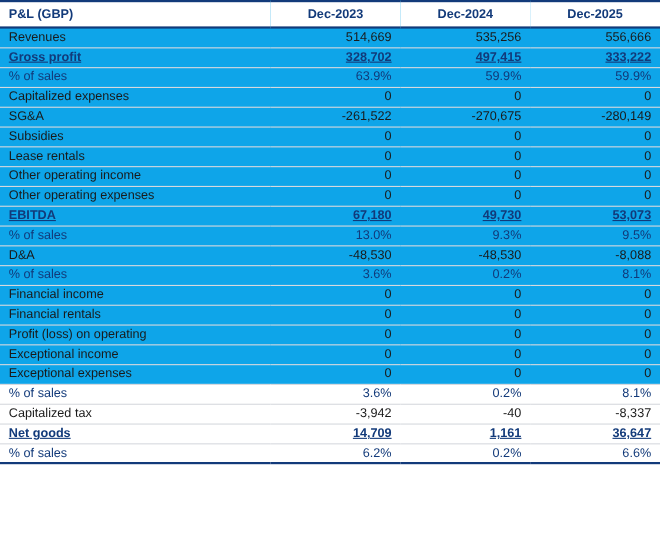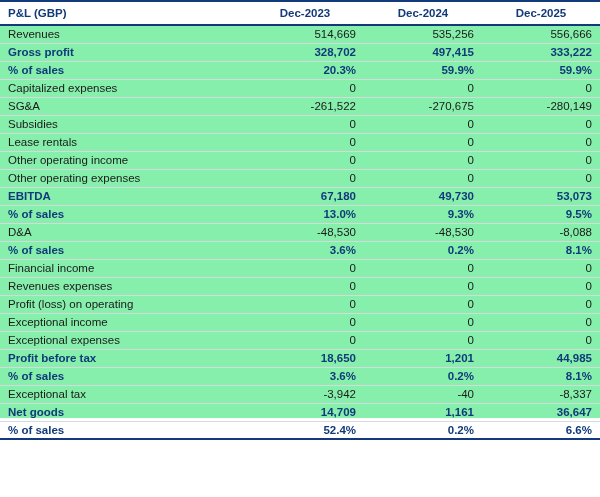--- a/index.html
+++ b/index.html
@@ -8,23 +8,23 @@
     background: #ffffff;
   }
   body {
     font-family: "Liberation Sans", sans-serif;
     width: 600px;
     height: 497px;
     overflow: hidden;
   }
   .sheet {
     width: 600px;
-    height: 418px;
+    height: 349px;
     box-sizing: border-box;
-    background: #86efac;
+    background: #0ea5e9;
   }
   table.pl {
     width: 600px;
     border-collapse: collapse;
     table-layout: fixed;
     font-size: 11.5px;
     color: #1a1a1a;
   }
   table.pl col.label { width: 246px; }
   table.pl col.val { width: 118px; }
@@ -56,24 +56,25 @@
   }
   tbody td.label {
     text-align: left;
   }
   tbody td.val {
     text-align: right;
   }
   tbody tr.total td {
     color: #123a7a;
     font-weight: bold;
+    text-decoration: underline;
   }
   tbody tr.pct td {
     color: #123a7a;
-    font-weight: bold;
+    font-weight: normal;
   }
   tbody tr.normal td {
     color: #1a1a1a;
     font-weight: normal;
     margin-top: 26px;
   }
   tbody tr:last-child td {
     border-bottom: 2px solid #123a7a;
   }
 </style>
@@ -104,21 +105,21 @@
           <td class="val">556,666</td>
         </tr>
         <tr class="total">
           <td class="label">Gross profit</td>
           <td class="val">328,702</td>
           <td class="val">497,415</td>
           <td class="val">333,222</td>
         </tr>
         <tr class="pct">
           <td class="label">% of sales</td>
-          <td class="val">20.3%</td>
+          <td class="val">63.9%</td>
           <td class="val">59.9%</td>
           <td class="val">59.9%</td>
         </tr>
         <tr class="normal">
           <td class="label">Capitalized expenses</td>
           <td class="val">0</td>
           <td class="val">0</td>
           <td class="val">0</td>
         </tr>
         <tr class="normal">
@@ -175,21 +176,21 @@
           <td class="val">0.2%</td>
           <td class="val">8.1%</td>
         </tr>
         <tr class="normal">
           <td class="label">Financial income</td>
           <td class="val">0</td>
           <td class="val">0</td>
           <td class="val">0</td>
         </tr>
         <tr class="normal">
-          <td class="label">Revenues expenses</td>
+          <td class="label">Financial rentals</td>
           <td class="val">0</td>
           <td class="val">0</td>
           <td class="val">0</td>
         </tr>
         <tr class="normal">
           <td class="label">Profit (loss) on operating</td>
           <td class="val">0</td>
           <td class="val">0</td>
           <td class="val">0</td>
         </tr>
@@ -197,46 +198,40 @@
           <td class="label">Exceptional income</td>
           <td class="val">0</td>
           <td class="val">0</td>
           <td class="val">0</td>
         </tr>
         <tr class="normal">
           <td class="label">Exceptional expenses</td>
           <td class="val">0</td>
           <td class="val">0</td>
           <td class="val">0</td>
-        </tr>
-        <tr class="total">
-          <td class="label">Profit before tax</td>
-          <td class="val">18,650</td>
-          <td class="val">1,201</td>
-          <td class="val">44,985</td>
         </tr>
         <tr class="pct">
           <td class="label">% of sales</td>
           <td class="val">3.6%</td>
           <td class="val">0.2%</td>
           <td class="val">8.1%</td>
         </tr>
         <tr class="normal">
-          <td class="label">Exceptional tax</td>
+          <td class="label">Capitalized tax</td>
           <td class="val">-3,942</td>
           <td class="val">-40</td>
           <td class="val">-8,337</td>
         </tr>
         <tr class="total">
           <td class="label">Net goods</td>
           <td class="val">14,709</td>
           <td class="val">1,161</td>
           <td class="val">36,647</td>
         </tr>
         <tr class="pct">
           <td class="label">% of sales</td>
-          <td class="val">52.4%</td>
+          <td class="val">6.2%</td>
           <td class="val">0.2%</td>
           <td class="val">6.6%</td>
         </tr>
       </tbody>
   </table>
 </div>
 
 </body></html>

